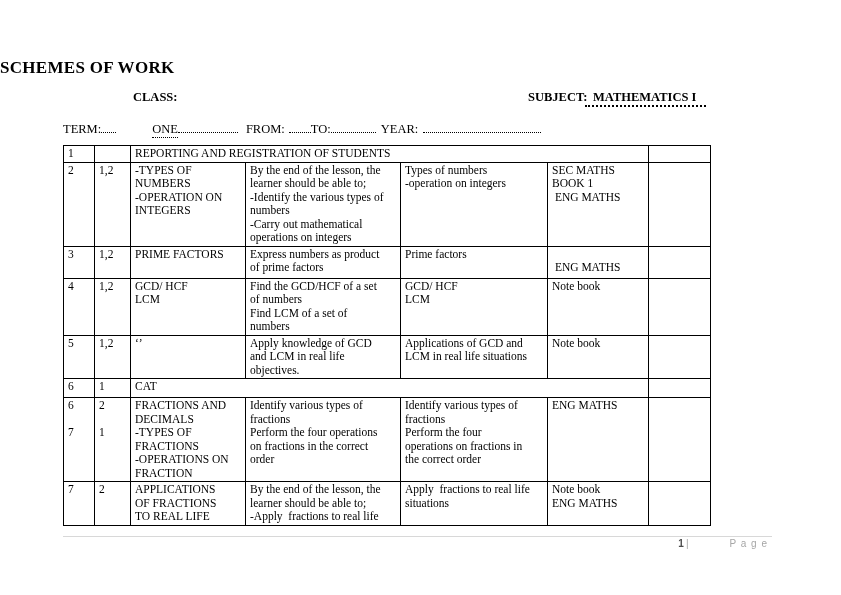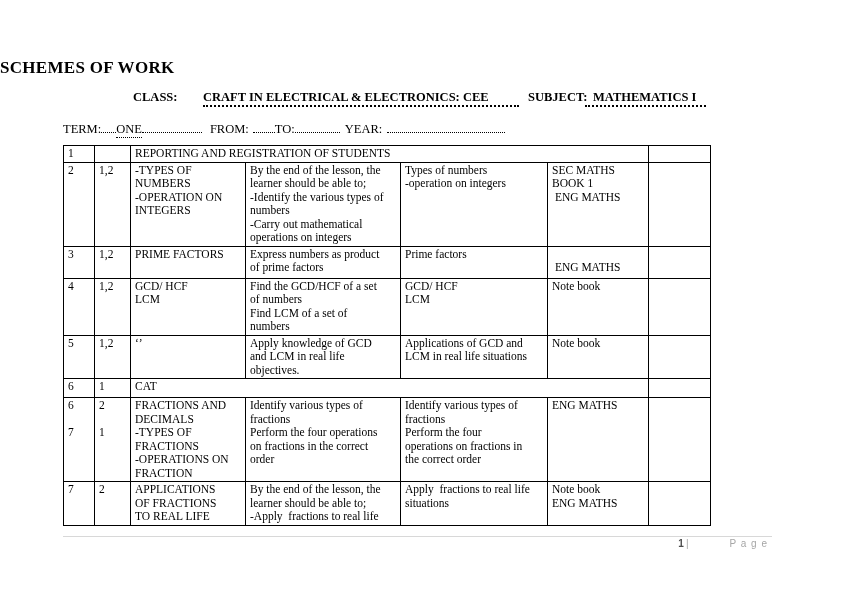--- a/index.html
+++ b/index.html
@@ -24,21 +24,21 @@
   .subject-label { position: absolute; left: 528px; top: 0; }
   .subject-value { position: absolute; left: 585px; top: 0; padding-left: 8px; padding-right: 10px; border-bottom: 2px dotted #000; }
   .term-line { position: absolute; top: 119px; left: 63px; font-size: 12.5px; white-space: nowrap; }
   .term-line span { display: inline-block; vertical-align: baseline; }
   .dotted { border-bottom: 1.5px dotted #000; height: 14px; }
   .d1 { width: 15px; }
   .d2 { width: 60px; margin-right: 8px; }
   .d3 { width: 22px; margin-left: 4px; }
   .d4 { width: 45px; margin-right: 5px; }
   .d5 { width: 118px; margin-left: 5px; }
-  .term-value { border-bottom: 1.5px dotted #000; }
+  .term-value { border-bottom: 1.5px dotted #000; margin-left: 36px; }
 
   table.sow {
     position: absolute;
     top: 145px; left: 63px;
     width: 647px;
     border-collapse: collapse;
     table-layout: fixed;
     font-size: 11.5px;
     line-height: 13.5px;
   }
@@ -78,21 +78,20 @@
   .footer-sep { color: #a6a6a6; padding: 0 2px; }
   .footer-word { color: #a6a6a6; letter-spacing: 1px; padding-left: 39px; }
 </style>
 </head>
 <body>
 
 <div class="doc-title">SCHEMES OF WORK</div>
 
 <div class="class-line">
   <span class="class-label">CLASS:</span>
-  <span class="class-value">CRAFT IN ELECTRICAL &amp; ELECTRONICS: CEE</span>
   <span class="subject-label">SUBJECT:</span>
   <span class="subject-value">MATHEMATICS I</span>
 </div>
 
 <div class="term-line">
   <span>TERM:</span><span class="dotted d1"></span><span class="term-value">ONE</span><span class="dotted d2"></span><span>FROM:</span><span class="dotted d3"></span><span>TO:</span><span class="dotted d4"></span><span>YEAR:</span><span class="dotted d5"></span>
 </div>
 
 <table class="sow">
   <colgroup>

